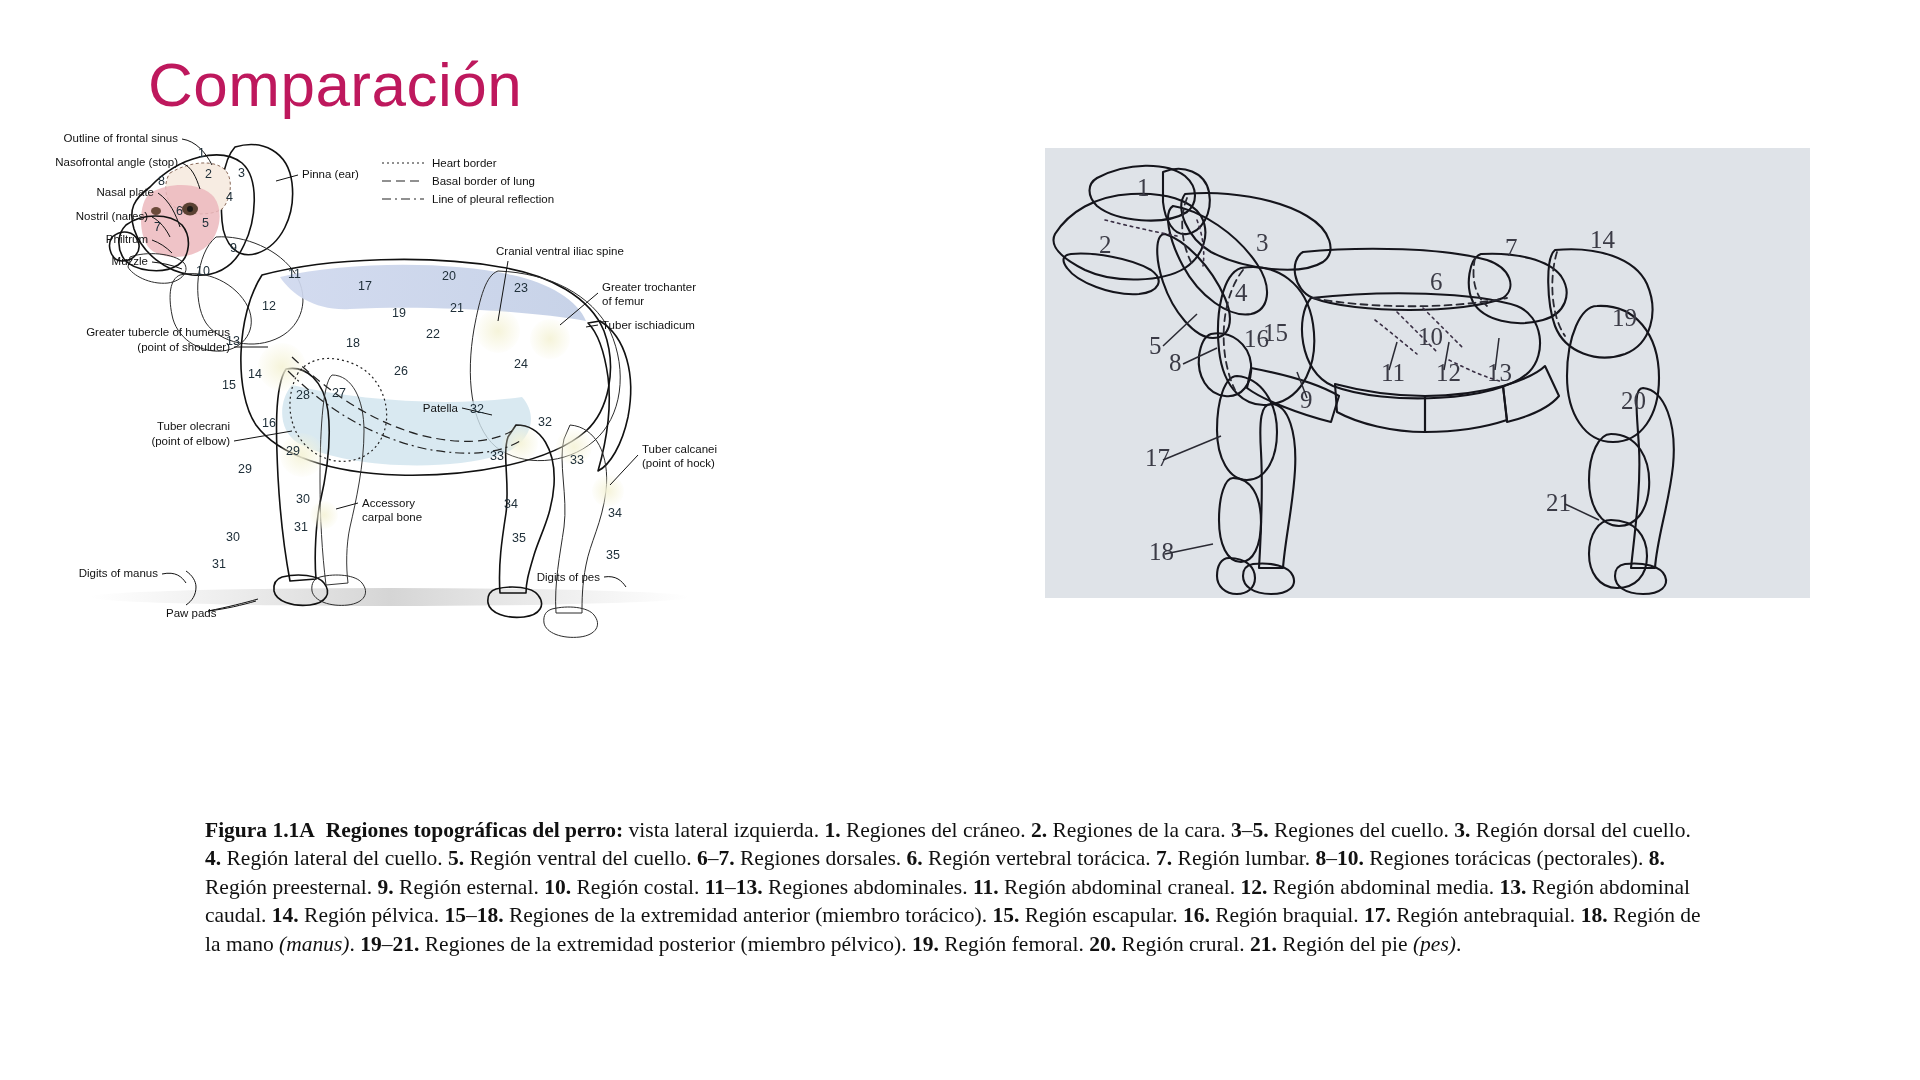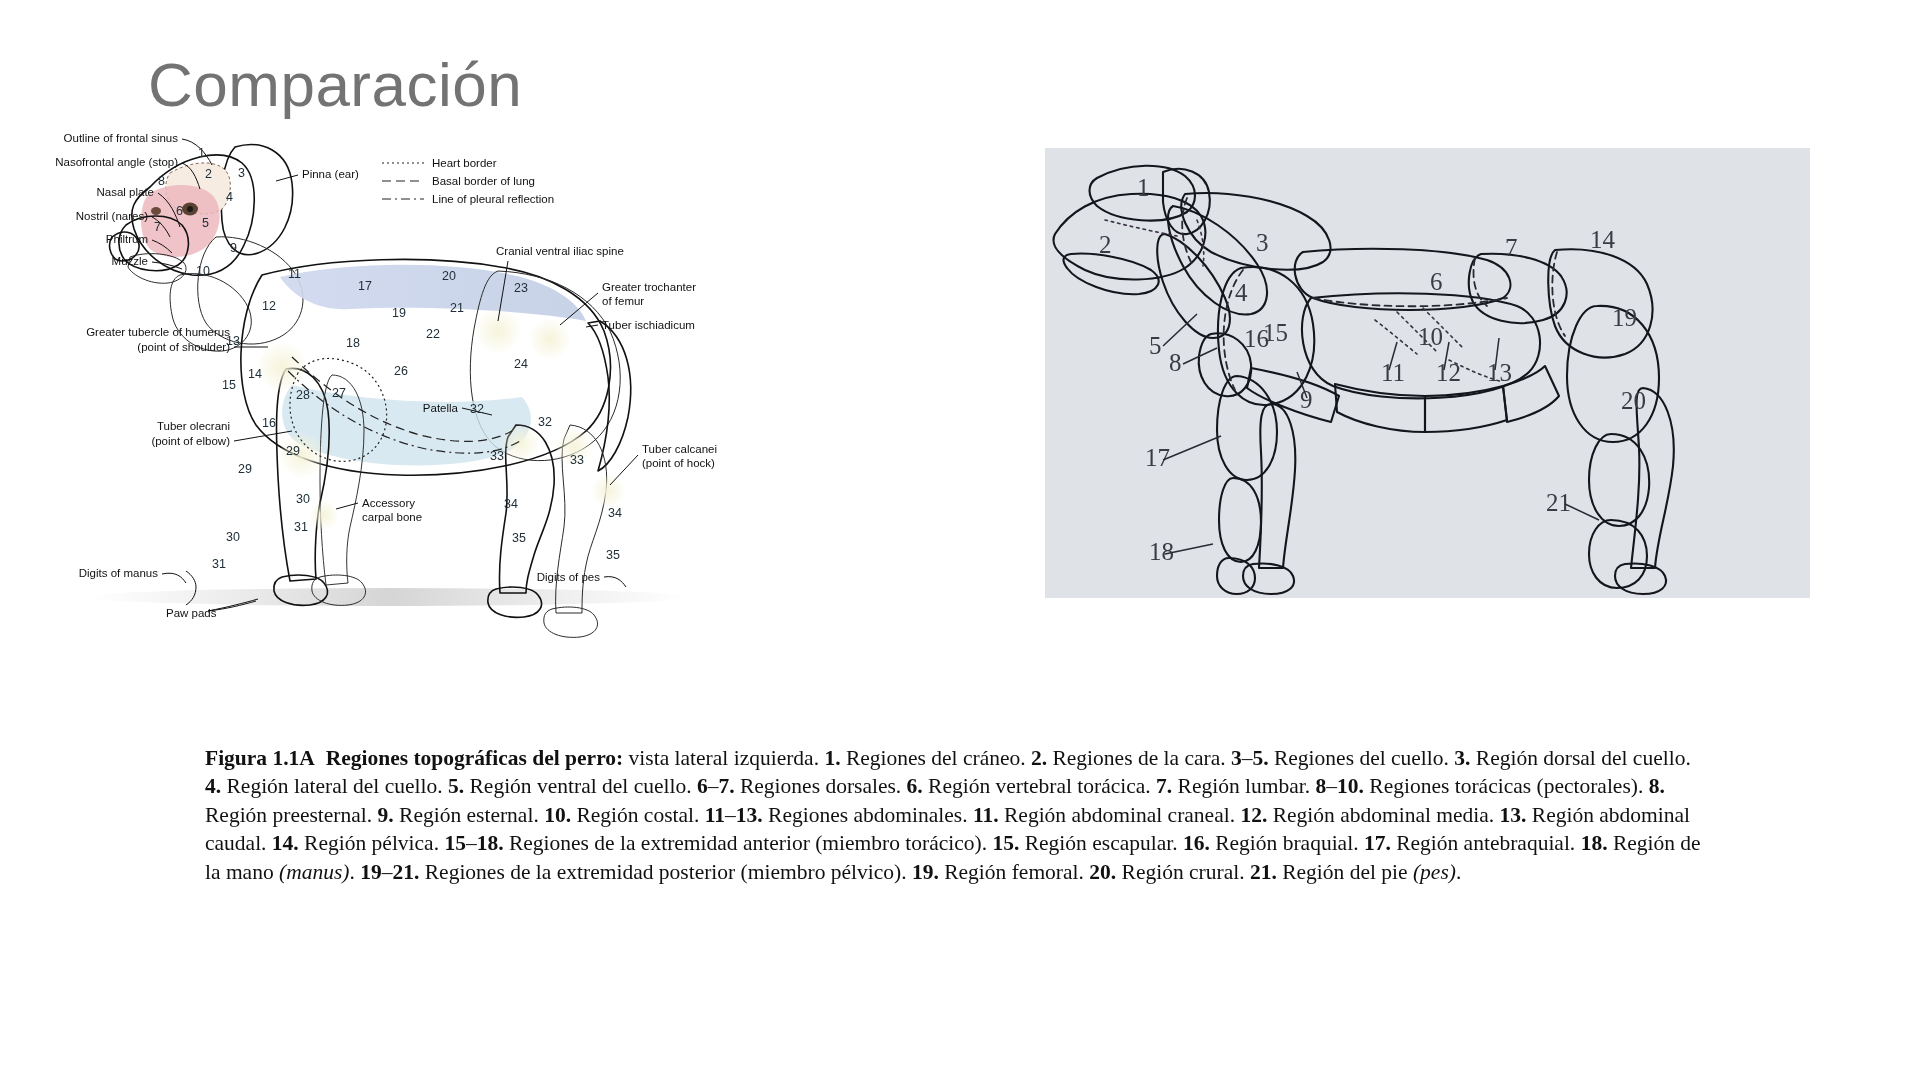--- a/index.html
+++ b/index.html
@@ -8,21 +8,21 @@
     background:#ffffff;
     font-family:"Liberation Sans",sans-serif;
     overflow:hidden;
     position:relative;
   }
   .slide{position:absolute;inset:0;background:#fff;}
 
   
   .title{
     position:absolute;left:148px;top:52px;
-    font-size:62px;font-weight:300;color:#737373;
+    font-size:62px;font-weight:300;color:#be185d;
     letter-spacing:0.5px;line-height:1.05;
     font-family:"Liberation Sans",sans-serif;
   }
 
   
   .fig-left{position:absolute;left:30px;top:125px;width:845px;height:640px;}
   .fig-right{position:absolute;left:1045px;top:148px;width:765px;height:450px;background:#dfe3e8;}
 
   svg{display:block;overflow:visible;}
   .lbl{font-family:"Liberation Sans",sans-serif;font-size:11.5px;fill:#111;}
@@ -39,21 +39,21 @@
 
   
   .r-out{fill:none;stroke:#15151c;stroke-width:2.1;stroke-linejoin:round;stroke-linecap:round;}
   .r-dash{fill:none;stroke:#2a2a33;stroke-width:1.8;stroke-dasharray:7 5;stroke-linecap:round;}
   .r-dot{fill:none;stroke:#3a2f44;stroke-width:1.6;stroke-dasharray:2.5 4;stroke-linecap:round;}
   .r-num{font-family:"Liberation Serif",serif;font-size:25px;fill:#3b3b46;}
   .r-lead{stroke:#2a2a33;stroke-width:1.5;fill:none;}
 
   
   .caption{
-    position:absolute;left:205px;top:744px;width:1500px;
+    position:absolute;left:205px;top:816px;width:1500px;
     font-family:"Liberation Serif",serif;
     font-size:21.5px;line-height:1.32;color:#111;
     text-align:left;
   }
   .caption b{font-weight:bold;}
   .caption i{font-style:italic;}
 </style>
 </head>
 <body>
 

